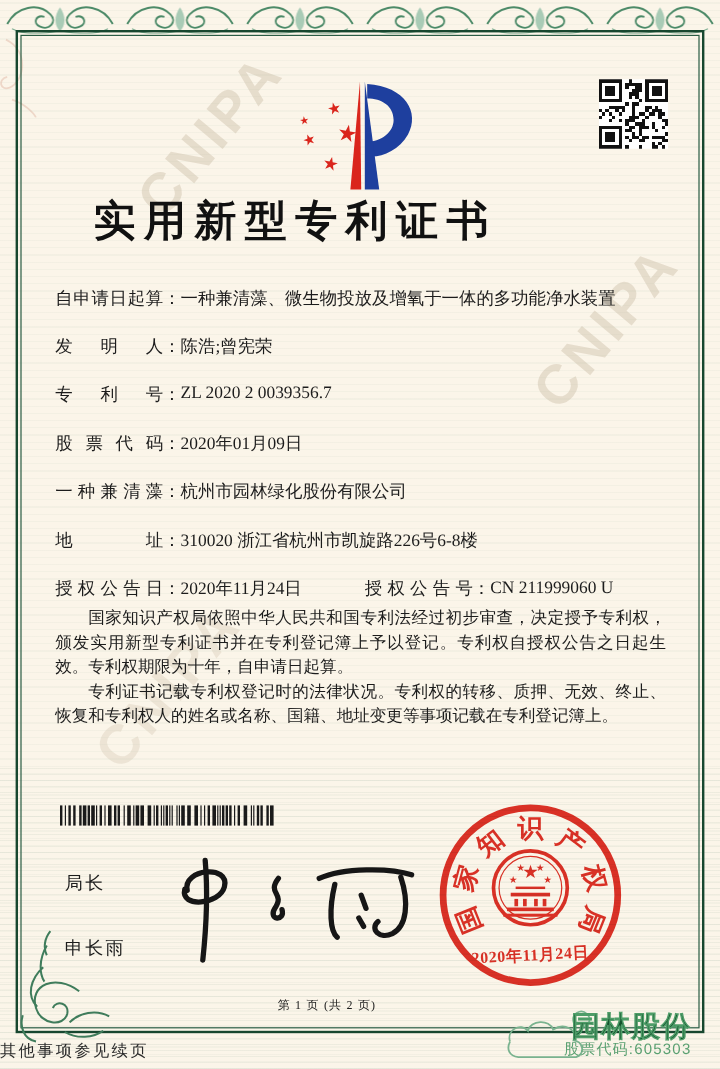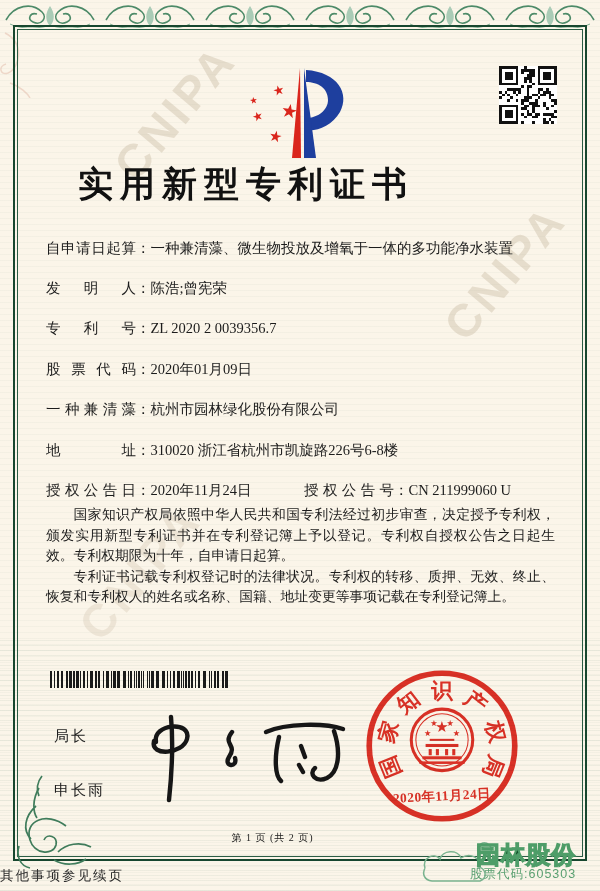--- a/index.html
+++ b/index.html
@@ -62,21 +62,21 @@
   .signer-title{left:54px; top:727px; font-size:15px; letter-spacing:2px;}
   .signer-name{left:54px; top:757px; font-size:15px; letter-spacing:2px;margin-top:24px;}
   #signature{left:128px; top:710px;}
   
   #seal{left:360px; top:664px; mix-blend-mode:multiply; opacity:.93;}
   
   .page-info{left:0; top:831px; width:545px; text-align:center; font-size:10px; letter-spacing:1px;}
   .footer-note{left:0; top:867px; width:497px; text-align:left; font-size:13.5px; letter-spacing:2px; color:#2a2a2a;}
   
   .stock-name{
-    left:476px; top:839px; font-size:24px; font-weight:700; letter-spacing:1px;
+    left:476px; top:839px; font-size:24px; font-weight:400; letter-spacing:1px;
     color:#14532d; -webkit-text-stroke:1.2px #4e9d68; text-stroke:1.2px #4e9d68;
   }
   .stock-code{
     left:470px; top:866px; font-size:12.5px; letter-spacing:1px; color:#5aa071;
     font-family:"Liberation Sans","DejaVu Sans",sans-serif;
   }
 </style>
 </head>
 <body>
 

